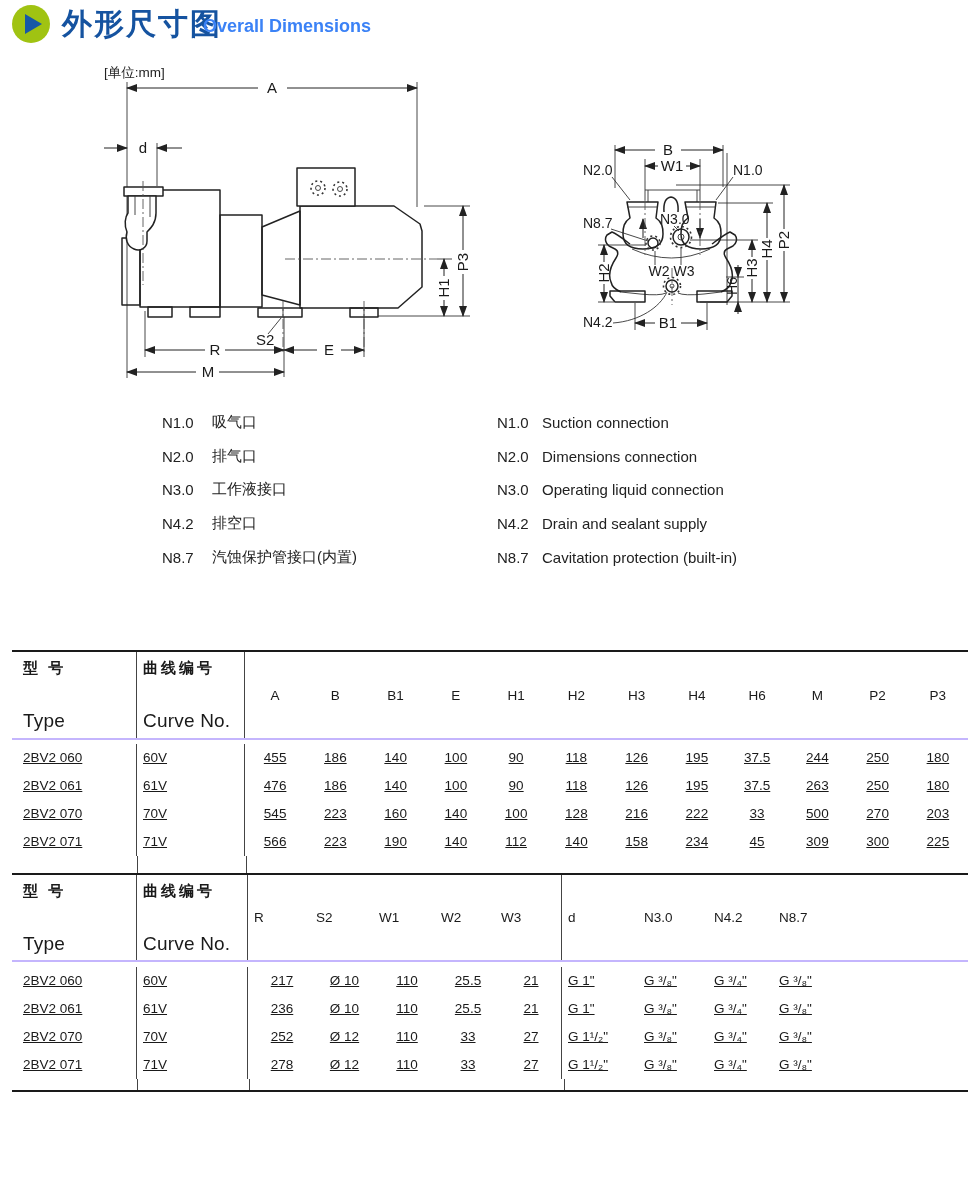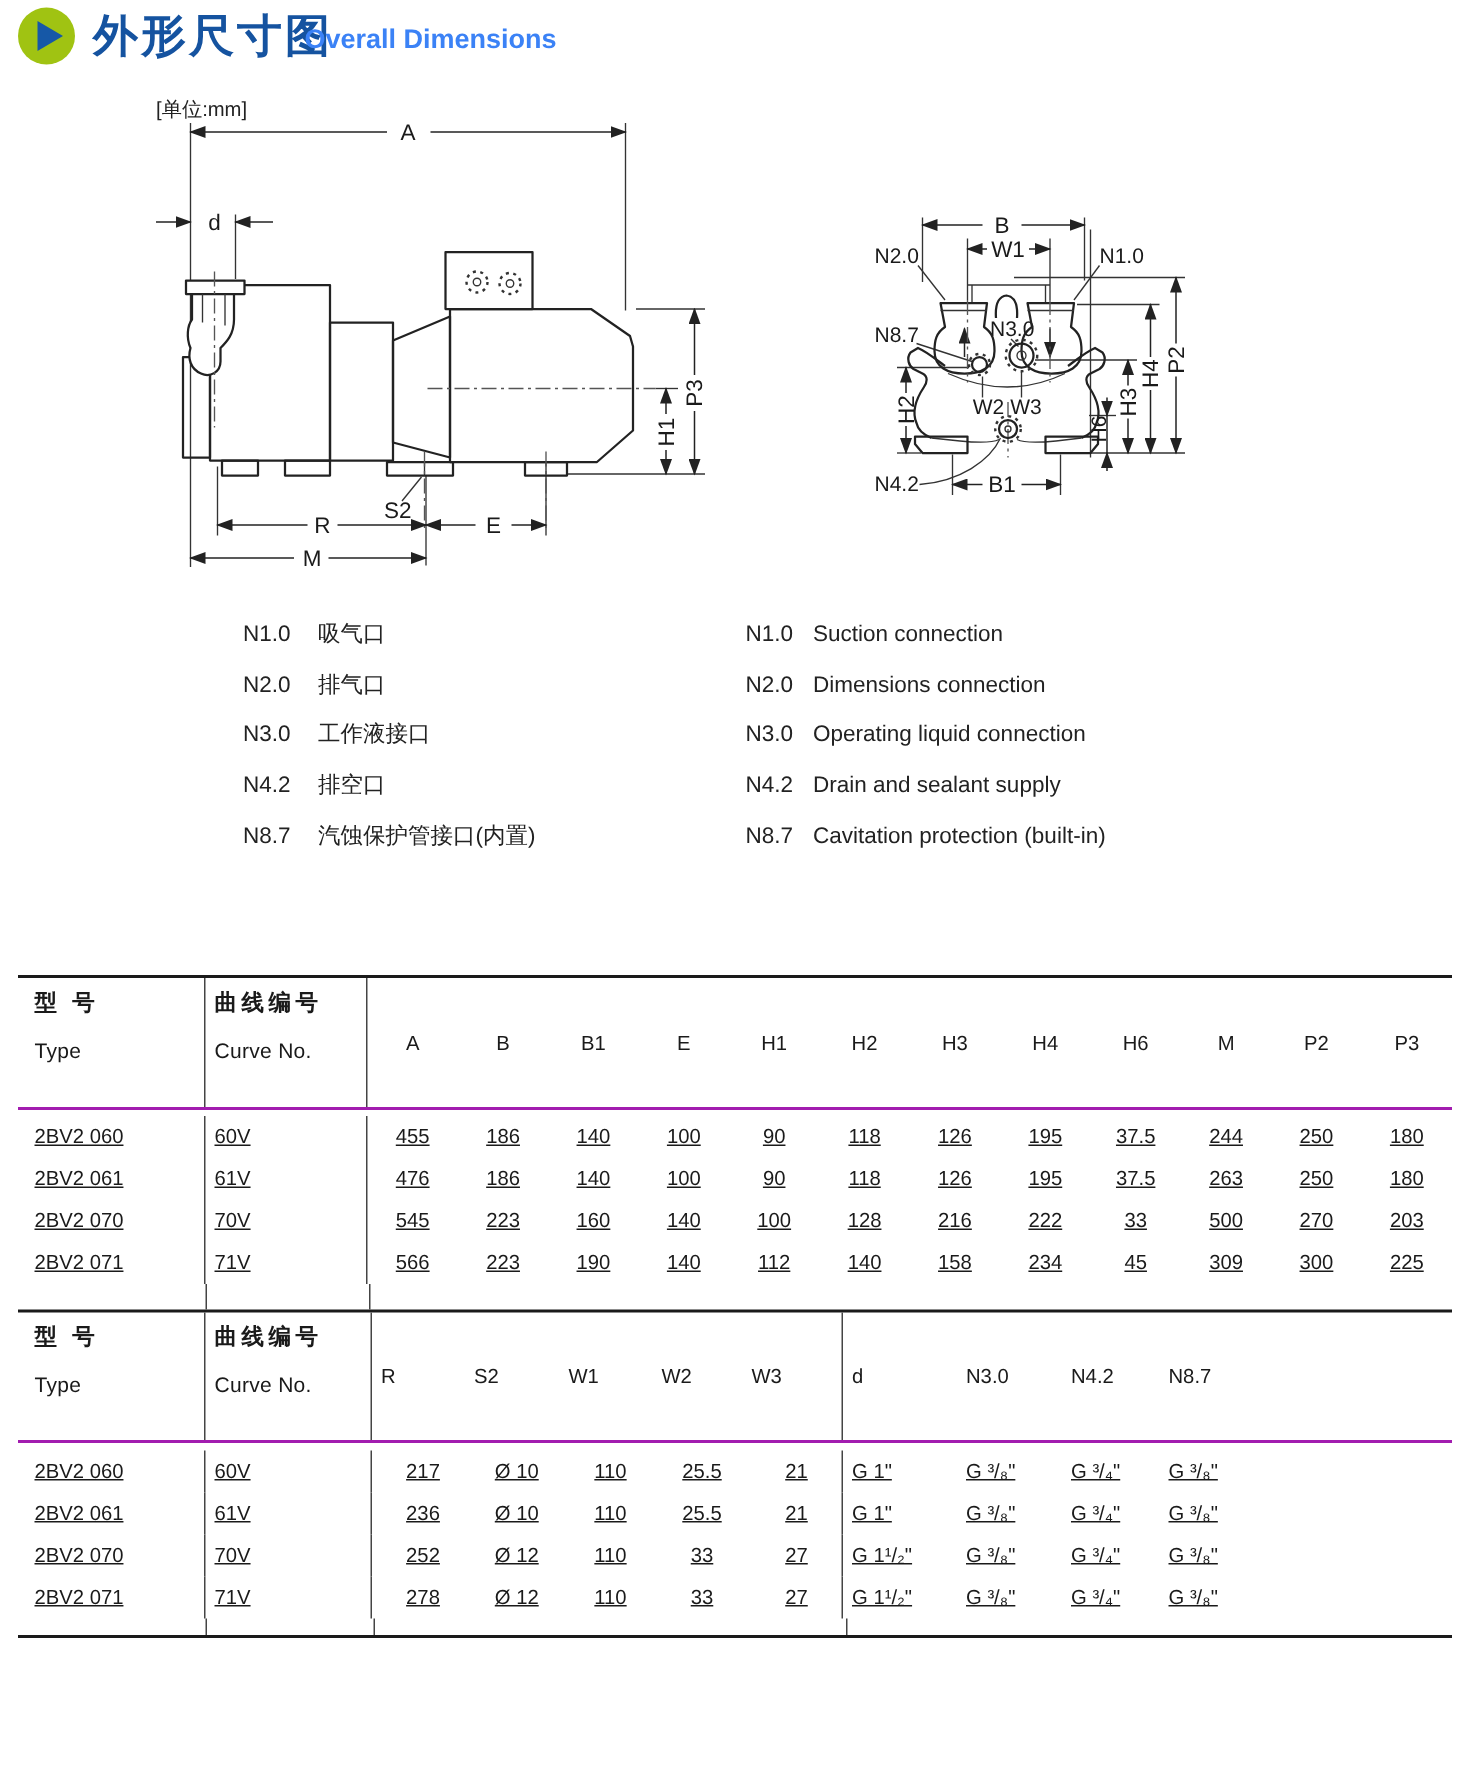--- a/index.html
+++ b/index.html
@@ -30,27 +30,27 @@
   .legend-zh .lcode{width:50px;}
   .legend-en .lcode{width:45px;}
   .ltext{white-space:nowrap;}
   
   .tables{position:absolute;left:12px;top:650px;width:956px;}
   .t1{border-top:2px solid #1a1a1a;border-bottom:2px solid #1a1a1a;}
   .t2{border-bottom:2px solid #1a1a1a;}
   .trow{display:grid;}
   .t1 .trow{grid-template-columns:125px 108px repeat(12,60.25px);}
   .t2 .trow{grid-template-columns:125px 111px 62px 63px 62px 60px 67px 76px 70px 65px 195px;}
-  .thead{height:86px;border-bottom:2px solid #a21caf;}
+  .thead{height:86px;border-bottom:2px solid #c4b5fd;}
   .t2 .thead{height:85px;}
   .cell{font-size:13.5px;overflow:hidden;}
   .ctype{padding-left:11px;border-right:1px solid #444;text-align:left;}
   .ccurve{padding-left:6px;border-right:1px solid #444;text-align:left;}
   .hstack .hcn{font-size:15px;font-weight:bold;letter-spacing:3px;margin-top:7px;}
-  .hstack .hen{font-size:14px;margin-top:14px;letter-spacing:0.2px;}
+  .hstack .hen{font-size:19px;margin-top:32px;letter-spacing:0.2px;}
   .hdim{display:flex;align-items:center;justify-content:center;font-size:13.5px;}
   .t2 .hleft{justify-content:flex-start;padding-left:6px;}
   .cw3r{border-right:1px solid #444;}
   .rows{padding-top:4px;text-decoration:underline;}
   .t2 .rows{padding-top:5px;}
   .drow{height:28px;line-height:28px;}
   .cnum{text-align:center;}
   .t2 .cnum{text-align:center;padding-left:6px;}
   .cthread{text-align:left;padding-left:6px;}
   .filler{display:flex;}

